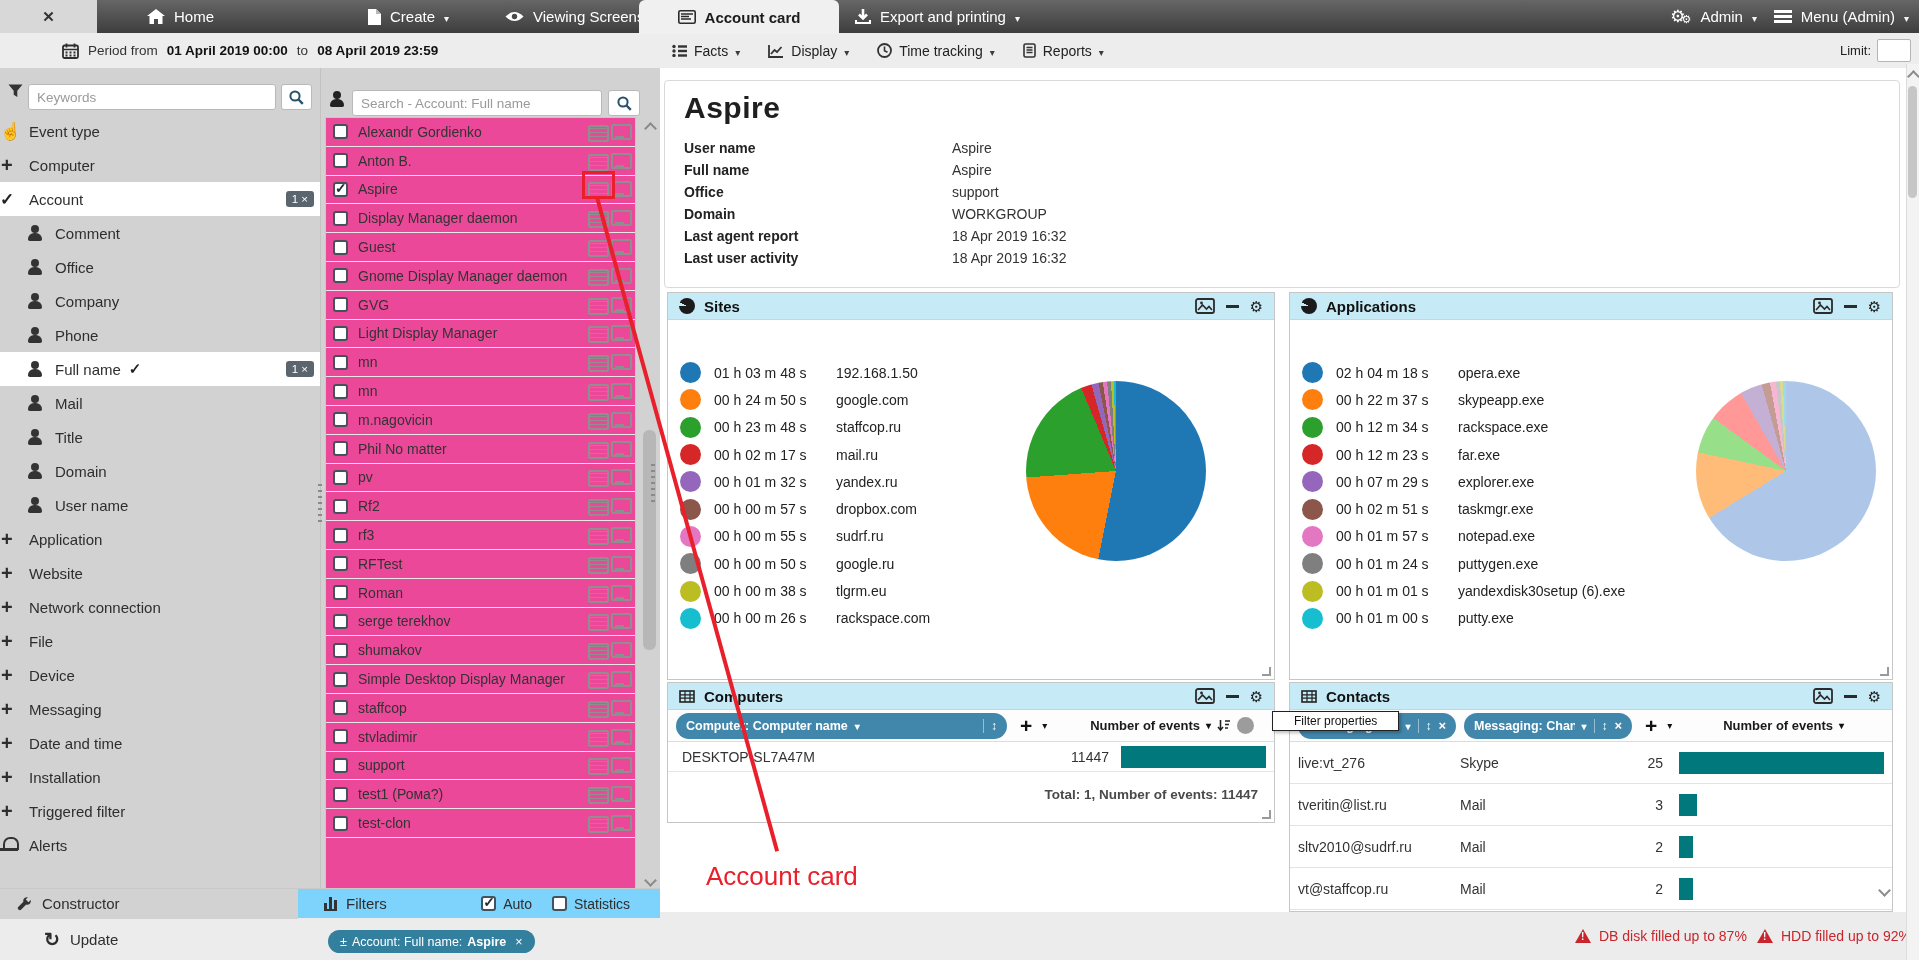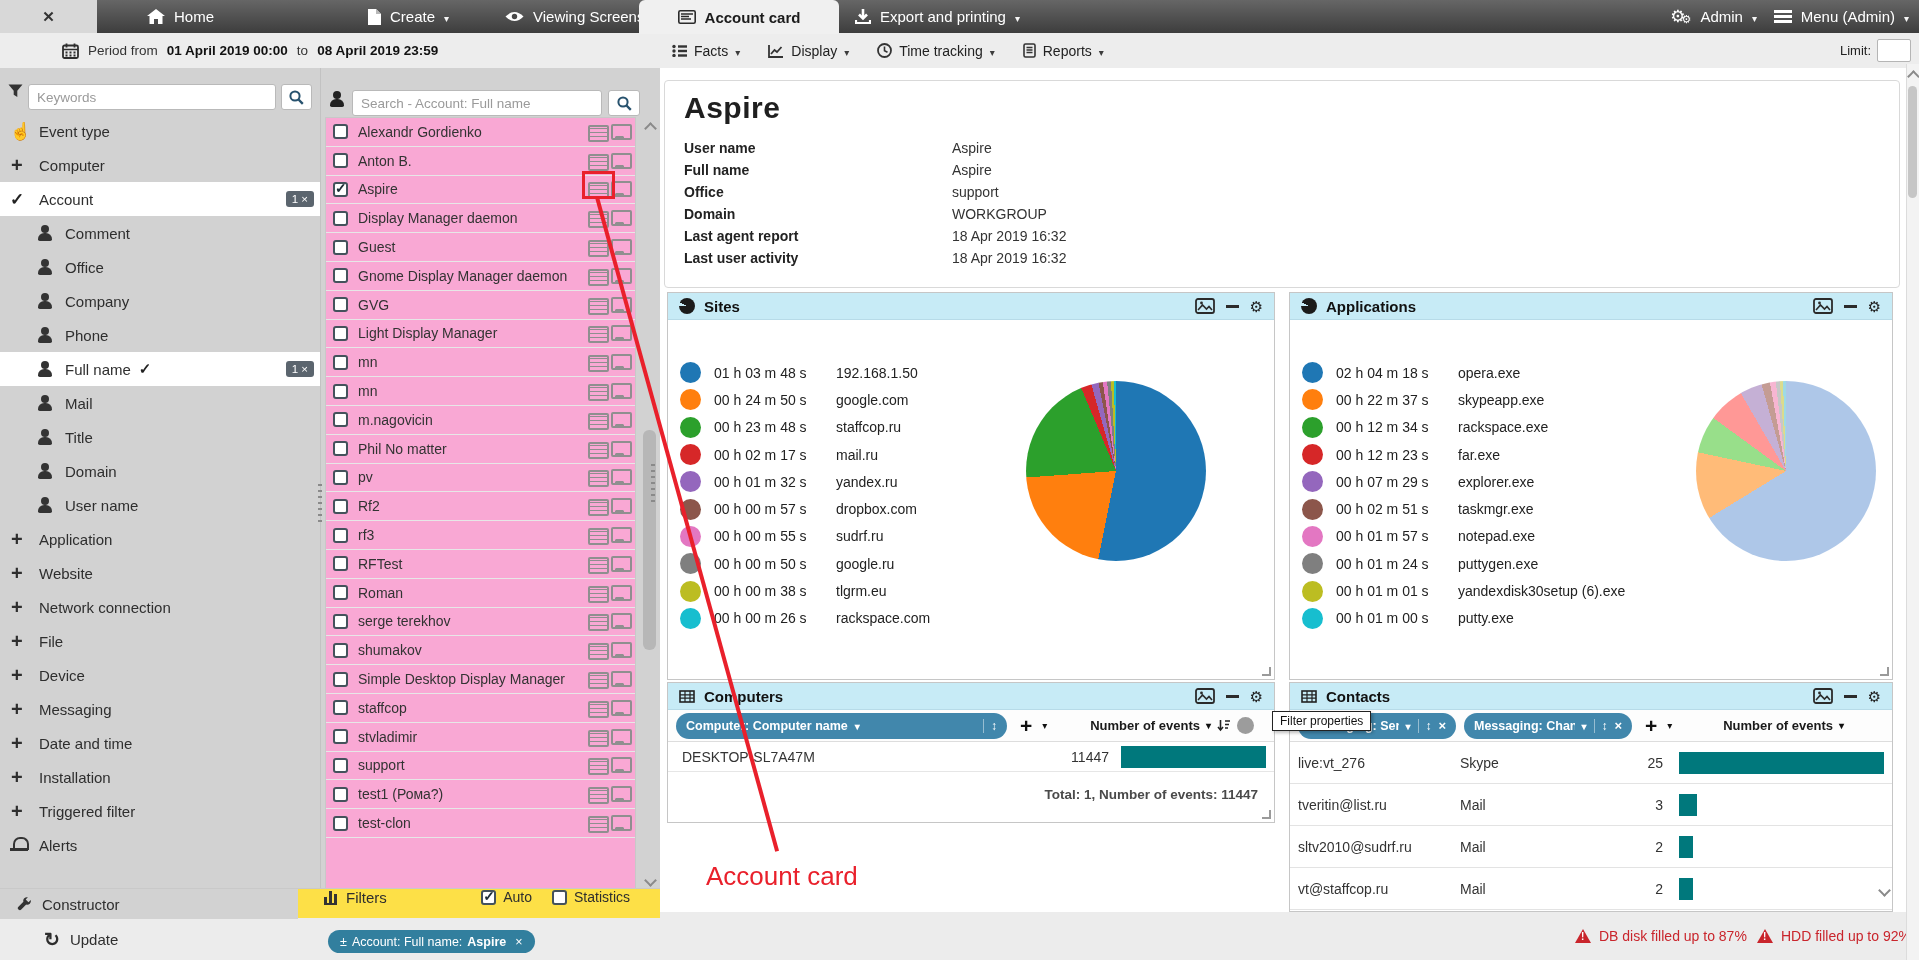--- a/index.html
+++ b/index.html
@@ -37,21 +37,21 @@
   #listcol{position:absolute;left:320px;top:68px;width:340px;height:820px;background:#d2d2d2;border-left:1px solid #c2c2c2}
 
   .srow{position:absolute;display:flex;align-items:flex-start}
   #kw-row{left:8px;top:16px;width:304px;gap:5px}
   .s-input{height:26px;border:1px solid #b9b9b9;border-radius:3px;background:#fff;padding:0 8px;font-size:13.5px;font-family:"Liberation Sans",sans-serif}
   .s-input::placeholder{color:#9a9a9a}
   #kw-input{width:255px}
   .s-btn{width:32px;height:26px;border:1px solid #b9b9b9;border-radius:3px;background:#fff;display:flex;align-items:center;justify-content:center;cursor:pointer}
 
   #sb-items{position:absolute;left:0;top:46px;width:320px}
-  .sb-item{height:34px;display:flex;align-items:center;padding-left:10px;cursor:pointer;font-size:15px;color:#2e2e2e}
+  .sb-item{height:34px;display:flex;align-items:center;cursor:pointer;font-size:15px;color:#2e2e2e}
   .sb-item.sel{background:#fff}
   .sb-ind{width:0;flex:none}.sb-ind.on{width:26px}
   .sb-icon{width:19px;height:18px;position:relative;flex:none;margin-right:10px}
   [data-icon="plus"]::before{content:"+";position:absolute;left:1px;top:-2px;font-size:20px;font-weight:bold;color:#2e2e2e}
   [data-icon="check"]::before{content:"✓";position:absolute;left:0;top:-1px;font-size:17px;font-weight:bold;color:#222}
   [data-icon="hand"]::before{content:"☝";position:absolute;left:0;top:-1px;font-size:17px;color:#2e2e2e}
   [data-icon="person"]::before{content:"";position:absolute;left:5px;top:1px;width:8px;height:8px;border-radius:50%;background:#333}
   [data-icon="person"]::after{content:"";position:absolute;left:2px;top:9px;width:14px;height:8px;border-radius:7px 7px 2px 2px;background:#333}
   [data-icon="bell"]::before{content:"";position:absolute;left:3px;top:1px;width:12px;height:11px;border:2px solid #333;border-bottom:none;border-radius:7px 7px 0 0}
   [data-icon="bell"]::after{content:"";position:absolute;left:0;top:12px;width:18px;height:2.5px;background:#333}
@@ -59,21 +59,21 @@
   .sb-check.show::after{content:"✓";font-weight:bold;font-size:15px;color:#222}
   .sb-badge{margin-left:auto;margin-right:6px;background:#5b656e;color:#fff;font-size:11.5px;border-radius:3px;padding:2px 6px;white-space:nowrap}
   .sb-badge:empty{display:none}
 
   
   #acc-search{left:328px;top:90px;width:312px;gap:6px;z-index:2;position:absolute}
   .person-dk{position:relative;width:18px;height:18px;flex:none}
   .person-dk::before{content:"";position:absolute;left:5px;top:1px;width:8px;height:8px;border-radius:50%;background:#222}
   .person-dk::after{content:"";position:absolute;left:2px;top:9px;width:14px;height:8px;border-radius:7px 7px 2px 2px;background:#222}
   #acc-input{width:250px}
-  #acc-card{position:absolute;left:325px;top:117px;width:311px;height:779px;background:#f9a8d4;border:1px solid #c8c8c8;overflow:hidden}
+  #acc-card{position:absolute;left:325px;top:117px;width:311px;height:779px;background:#ec4899;border:1px solid #c8c8c8;overflow:hidden}
   .acc-row{height:28.8px;display:flex;align-items:center;padding:0 6px 0 7px;border-bottom:1px solid #e7e7e7;cursor:pointer}
   .cb{width:15px;height:15px;border:2px solid #44525c;border-radius:3px;background:#fff;flex:none;position:relative;cursor:pointer}
   .cb.checked::after{content:"✓";position:absolute;left:0;top:-4px;font-size:14px;font-weight:bold;color:#1c2b36}
   .acc-label{margin-left:10px;font-size:14px;color:#333;flex:1;white-space:nowrap;overflow:hidden}
   .ric{position:relative;width:18px;height:16px;flex:none;margin-left:5px;cursor:pointer}
   .ric[data-icon="card"]::before{content:"";position:absolute;left:0;top:1px;width:17px;height:13px;border:2px solid #8f8f8f;border-radius:2px;background:repeating-linear-gradient(to bottom,transparent 0 1px,#8f8f8f 1px 2.5px,transparent 2.5px 4px)}
   .ric[data-icon="monitor"]::before{content:"";position:absolute;left:0;top:0;width:17px;height:12px;border:2px solid #8f8f8f;border-radius:2px}
   .ric[data-icon="monitor"]::after{content:"";position:absolute;left:4px;top:13px;width:9px;height:2.5px;background:#8f8f8f;box-shadow:0 -1.5px 0 -0.5px #8f8f8f}
   .chev{position:absolute;width:9px;height:9px;border-right:2px solid #8a8a8a;border-bottom:2px solid #8a8a8a}
   .chev.up{transform:rotate(-135deg)}
@@ -128,21 +128,21 @@
   .bar{height:22px;background:#00787c}
   .cp-total{margin-top:15px;text-align:right;font-size:13.5px;font-weight:bold;color:#4a4a4a;padding-right:16px}
   .ct-row{height:42px;display:flex;align-items:center;font-size:14px;color:#333;border-bottom:1px solid #e3e3e3;padding:0 8px}
   .ct-sender{width:162px;flex:none;white-space:nowrap;overflow:hidden}
   .ct-channel{flex:1}
   .ct-count{width:46px;text-align:right;padding-right:0;flex:none}
   .ct-barwrap{width:205px;margin-left:16px;flex:none}
 
   
   #bottomstrip{position:absolute;left:0;top:912px;width:1919px;height:48px;background:#ececec}
-  #constructorstrip{position:absolute;left:0;top:888px;width:660px;height:30px;background:#fde047;border-top:1px solid #c9c9c9;display:flex;align-items:flex-start}
+  #constructorstrip{position:absolute;left:0;top:888px;width:660px;height:30px;background:#7dd3fc;border-top:1px solid #c9c9c9;display:flex;align-items:center}
   #tab-constructor{width:298px;height:30px;background:#d2d2d2;display:flex;align-items:center;gap:10px;padding-left:16px;font-size:15px;color:#2e2e2e;cursor:pointer}
   #tab-filters{display:flex;align-items:center;gap:9px;margin-left:26px;font-size:15px;color:#2e2e2e;cursor:pointer}
   .bars-ic{display:flex;align-items:flex-end;gap:2px;height:14px;border-bottom:2px solid #333;padding-bottom:0}
   .bars-ic i{display:block;width:3px;background:#333}
   #autogrp{margin-left:auto;margin-right:30px;display:flex;align-items:center;gap:20px;font-size:14px;color:#2e2e2e}
   .chkgrp{display:flex;align-items:center;gap:7px;cursor:pointer}
   #bottombar{position:absolute;left:0;top:918px;width:660px;height:42px;display:flex;align-items:center}
   #update-btn{display:flex;align-items:center;gap:10px;margin-left:44px;font-size:15px;color:#2e2e2e;cursor:pointer}
   .refresh-ic{font-size:19px;font-weight:bold;color:#2d2d2d;line-height:1}
   #filter-chip{position:absolute;left:328px;top:12px;height:23px;background:#327f9e;border-radius:12px;color:#fff;display:flex;align-items:center;gap:5px;padding:0 12px;font-size:12.5px;cursor:pointer;white-space:nowrap}
@@ -151,21 +151,21 @@
   .status-item{position:absolute;top:16px;display:flex;align-items:center;gap:8px;color:#c9252c;font-size:14px}
   #status-db{left:1575px}
   #status-hdd{left:1757px}
   .wtri{position:relative;width:0;height:0;border-left:8px solid transparent;border-right:8px solid transparent;border-bottom:14px solid #c9252c}
   .wtri::after{content:"!";position:absolute;left:-2px;top:2px;color:#fff;font-size:10px;font-weight:bold}
 
   
   #main-sb{position:absolute;left:1906px;top:64px;width:13px;height:896px;background:#f3f3f3;border-left:1px solid #dcdcdc}
 
   
-  #tooltip{position:absolute;left:1272px;top:711px;background:#fff;border:1px solid #222;font-size:12px;color:#111;padding:2px 7px;z-index:60;box-shadow:2px 2px 3px rgba(0,0,0,.25);white-space:nowrap}
+  #tooltip{position:absolute;left:1272px;top:711px;background:#fff;border:1px solid #222;font-size:12px;color:#111;padding:2px 21px;z-index:60;box-shadow:2px 2px 3px rgba(0,0,0,.25);white-space:nowrap}
   #ann-box{position:absolute;left:582px;top:171px;width:33px;height:28px;border:3px solid #e9202b;z-index:70}
   #ann-line{position:absolute;left:599px;top:197px;width:678px;height:3.5px;background:#e9202b;transform:rotate(74.6deg);transform-origin:0 0;z-index:70}
   #ann-label{position:absolute;left:706px;top:861px;font-size:26px;color:#e9202b;z-index:70;white-space:nowrap}
 </style>
 </head>
 <body>
 
 <div id="navbar">
   <div class="nv" id="nv-x">
       <span>✕</span>

